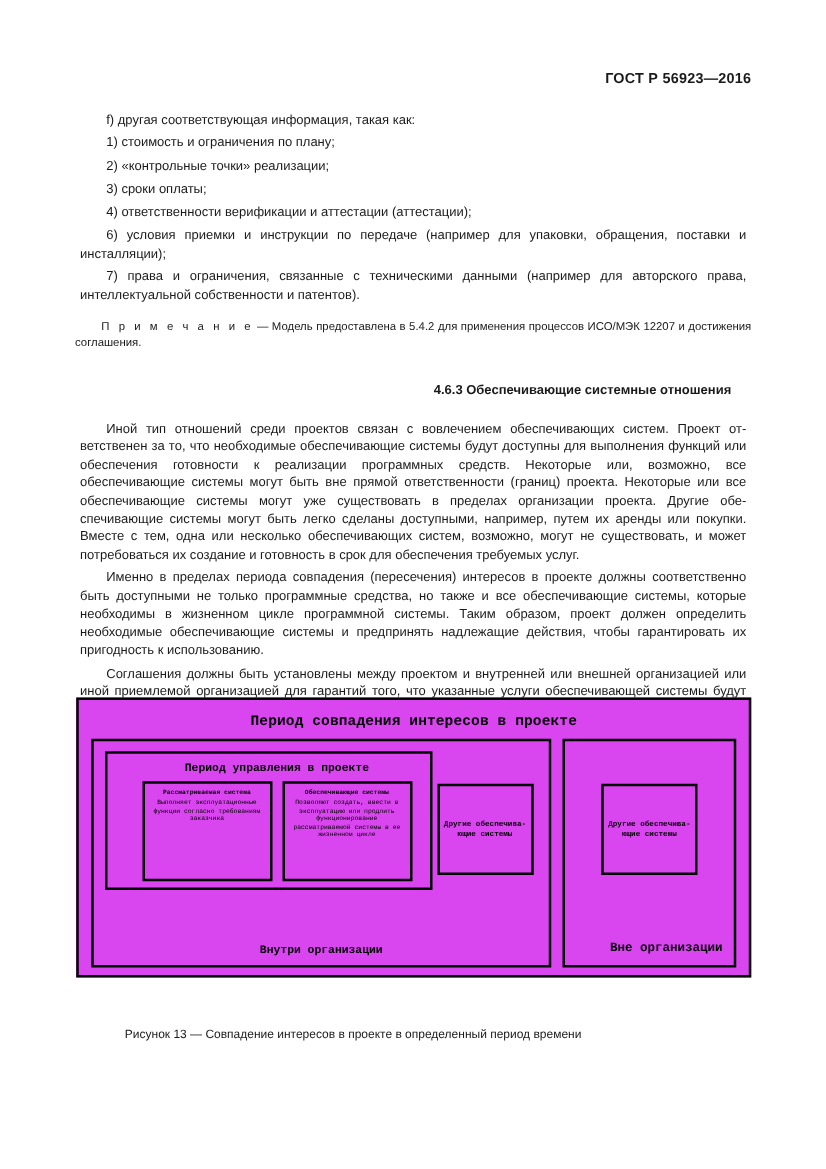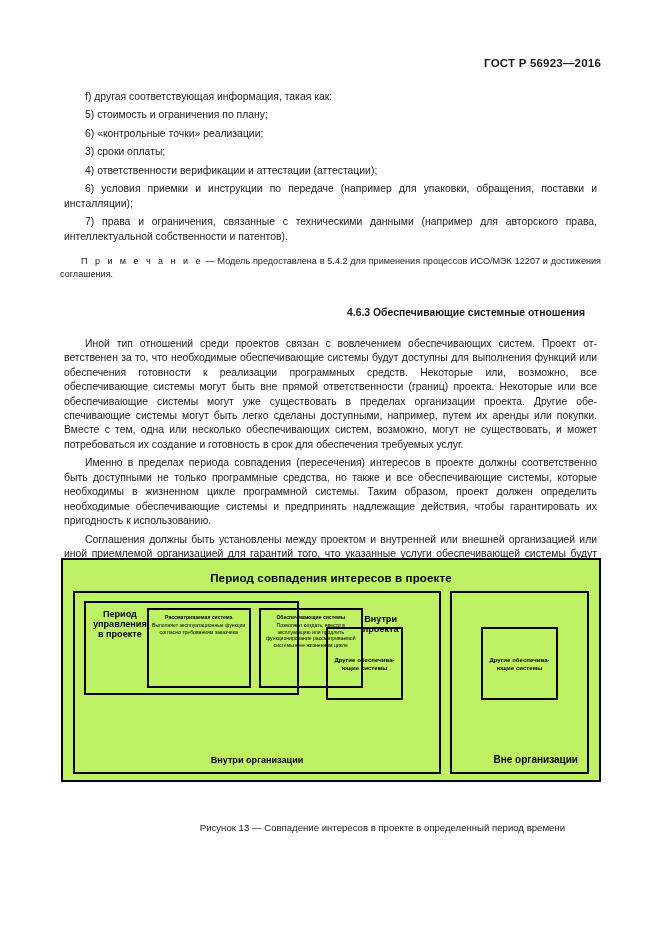--- a/index.html
+++ b/index.html
@@ -80,24 +80,25 @@
 
   
   .figure-wrap {
     position: absolute;
     left: 61px;
     top: 558px;
     width: 540px;
   }
   .fig-outer {
     border: 2.5px solid #000;
-    background: #bef264;
+    background: #d946ef;
     padding: 9px 10px 10px 10px;
     box-sizing: border-box;
     height: 224px;
+    font-family: Liberation Mono, monospace;
   }
   .fig-title {
     text-align: center;
     font-size: 11.6px;
     font-weight: bold;
     letter-spacing: 0.1px;
     color: #000;
     padding: 2px 0 7px 0;
   }
   .fig-columns {
@@ -118,24 +119,24 @@
     flex: 1 1 auto;
     border: 2.5px solid #000;
     box-sizing: border-box;
     display: flex;
     flex-direction: column;
     padding: 8px 9px 7px 9px;
   }
   .proj-box {
     border: 2.5px solid #000;
     box-sizing: border-box;
-    padding: 5px 7px 5px 7px;
-    display: flex;
-    flex-direction: row;
-    width: 215px;
+    padding: 5px 7px 5px 20px;
+    display: flex;
+    flex-direction: column;
+    width: 262px;
   }
   .proj-title {
     text-align: center;
     font-size: 9.1px;
     font-weight: bold;
     color: #000;
     padding: 1px 0 5px 0;
   }
   .proj-inner-row {
     display: flex;
@@ -227,21 +228,21 @@
   .proj-stack {
     display: flex;
     flex-direction: column;
   }
 
   .fig-caption {
     position: absolute;
     left: 0;
     top: 822px;
     width: 565px;
-    text-align: right;
+    text-align: center;
     font-size: 9.6px;
     color: #1a1a1a;
   }
   .page-number {
     position: absolute;
     left: 0;
     top: 851px;
     width: 601px;
     text-align: right;
     font-size: 10.4px;
@@ -250,22 +251,22 @@
 </style>
 </head>
 <body>
 
 <div class="page">
 
   <div class="doc-header">ГОСТ Р 56923—2016</div>
 
   <div class="content">
     <p class="body indent">f) другая соответствующая информация, такая как:</p>
-    <p class="body indent">5) стоимость и ограничения по плану;</p>
-    <p class="body indent">6) «контрольные точки» реализации;</p>
+    <p class="body indent">1) стоимость и ограничения по плану;</p>
+    <p class="body indent">2) «контрольные точки» реализации;</p>
     <p class="body indent">3) сроки оплаты;</p>
     <p class="body indent">4) ответственности верификации и аттестации (аттестации);</p>
     <p class="body indent">6) условия приемки и инструкции по передаче (например для упаковки, обращения, поставки и инсталляции);</p>
     <p class="body indent">7) права и ограничения, связанные с техническими данными (например для авторского права, интеллектуальной собственности и патентов).</p>
 
     <p class="note"><span class="lbl">П р и м е ч а н и е</span><span> — Модель предоставлена в 5.4.2 для применения процессов ИСО/МЭК 12207 и достиже­ния соглашения.</span></p>
 
     <h3 class="sect">4.6.3 Обеспечивающие системные отношения</h3>
 
     <p class="body indent">Иной тип отношений среди проектов связан с вовлечением обеспечивающих систем. Проект от­ветственен за то, что необходимые обеспечивающие системы будут доступны для выполнения функ­ций или обеспечения готовности к реализации программных средств. Некоторые или, возможно, все обеспечивающие системы могут быть вне прямой ответственности (границ) проекта. Некоторые или все обеспечивающие системы могут уже существовать в пределах организации проекта. Другие обе­спечивающие системы могут быть легко сделаны доступными, например, путем их аренды или покупки. Вместе с тем, одна или несколько обеспечивающих систем, возможно, могут не существовать, и может потребоваться их создание и готовность в срок для обеспечения требуемых услуг.</p>
@@ -288,21 +289,20 @@
                 <div class="proj-inner-row">
                   <div class="sys-box">
                     <div class="sys-head">Рассматриваемая система</div>
                     <div class="sys-body">Выполняет эксплуатационные функции согласно требованиям заказчика</div>
                   </div>
                   <div class="sys-box">
                     <div class="sys-head">Обеспечивающие системы</div>
                     <div class="sys-body">Позволяют создать, ввести в эксплуатацию или продлить функциони­рование рассматриваемой системы в ее жизненном цикле</div>
                   </div>
                 </div>
-                <div class="inside-proj-label">Внутри проекта</div>
               </div>
             </div>
 
             <div class="mid-holder">
               <div class="other-box">Другие обеспечива­ющие системы</div>
             </div>
 
           </div>
           <div class="inside-org-label">Внутри организации</div>
         </div>

